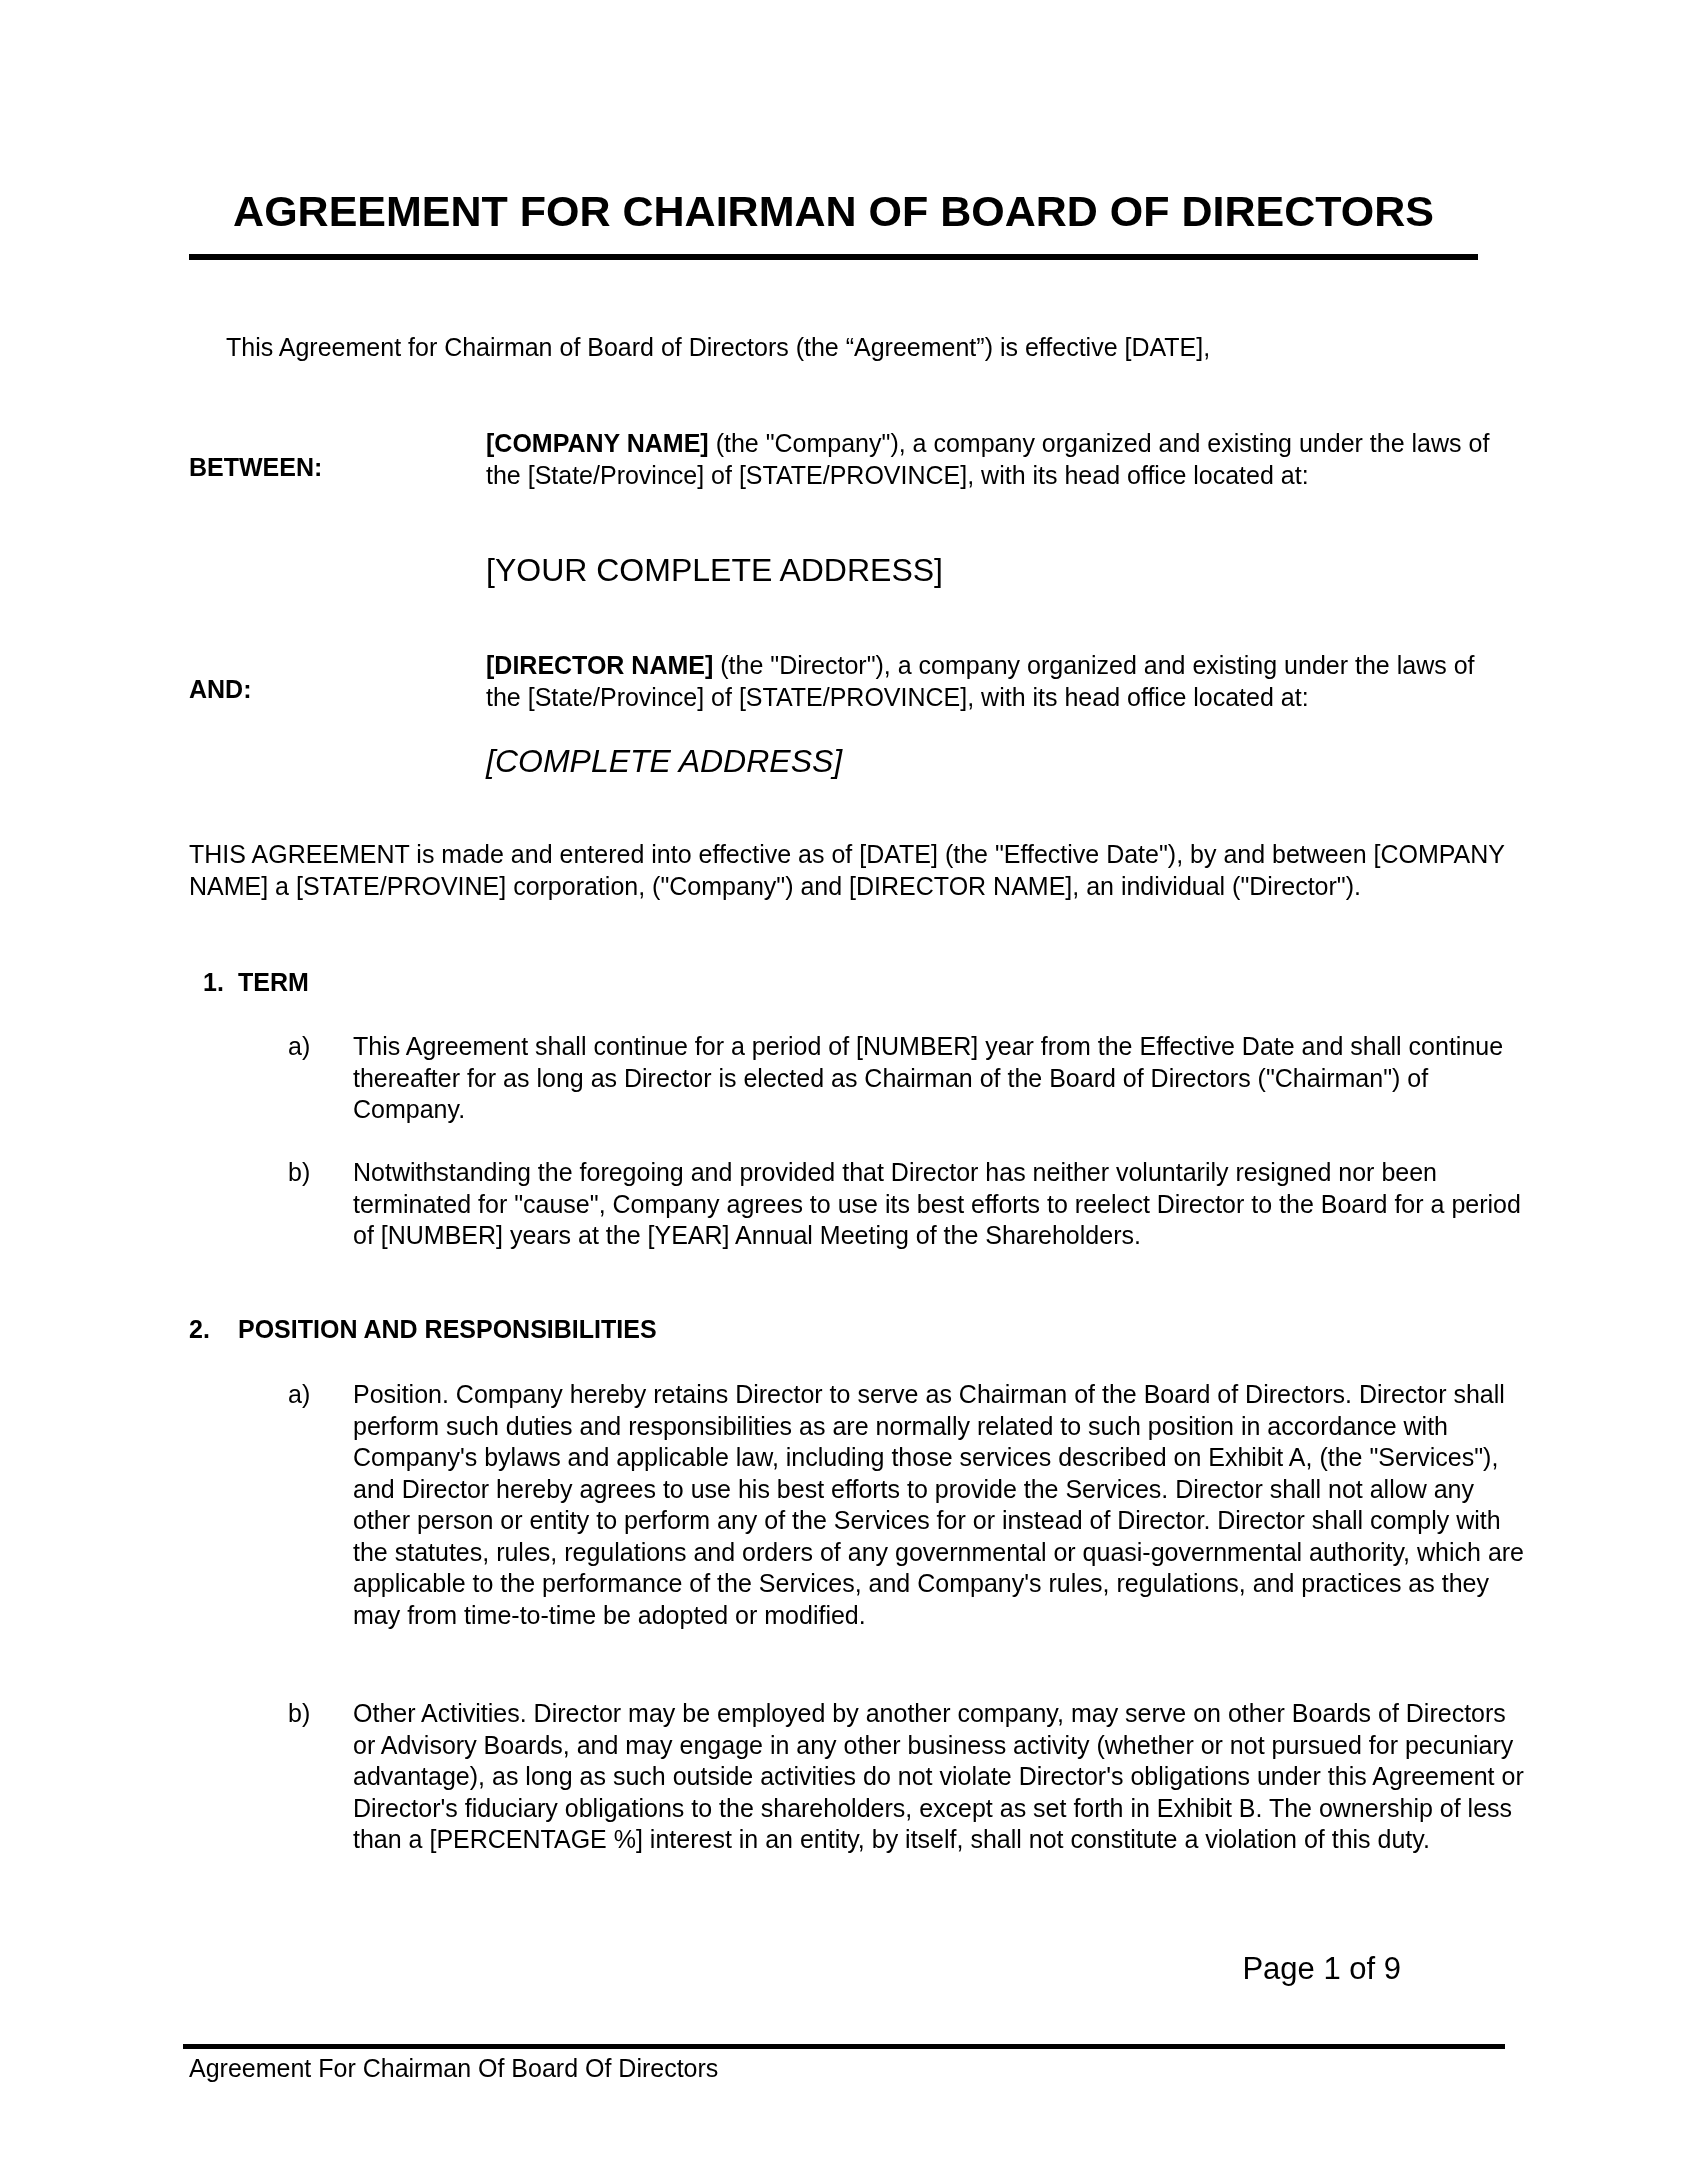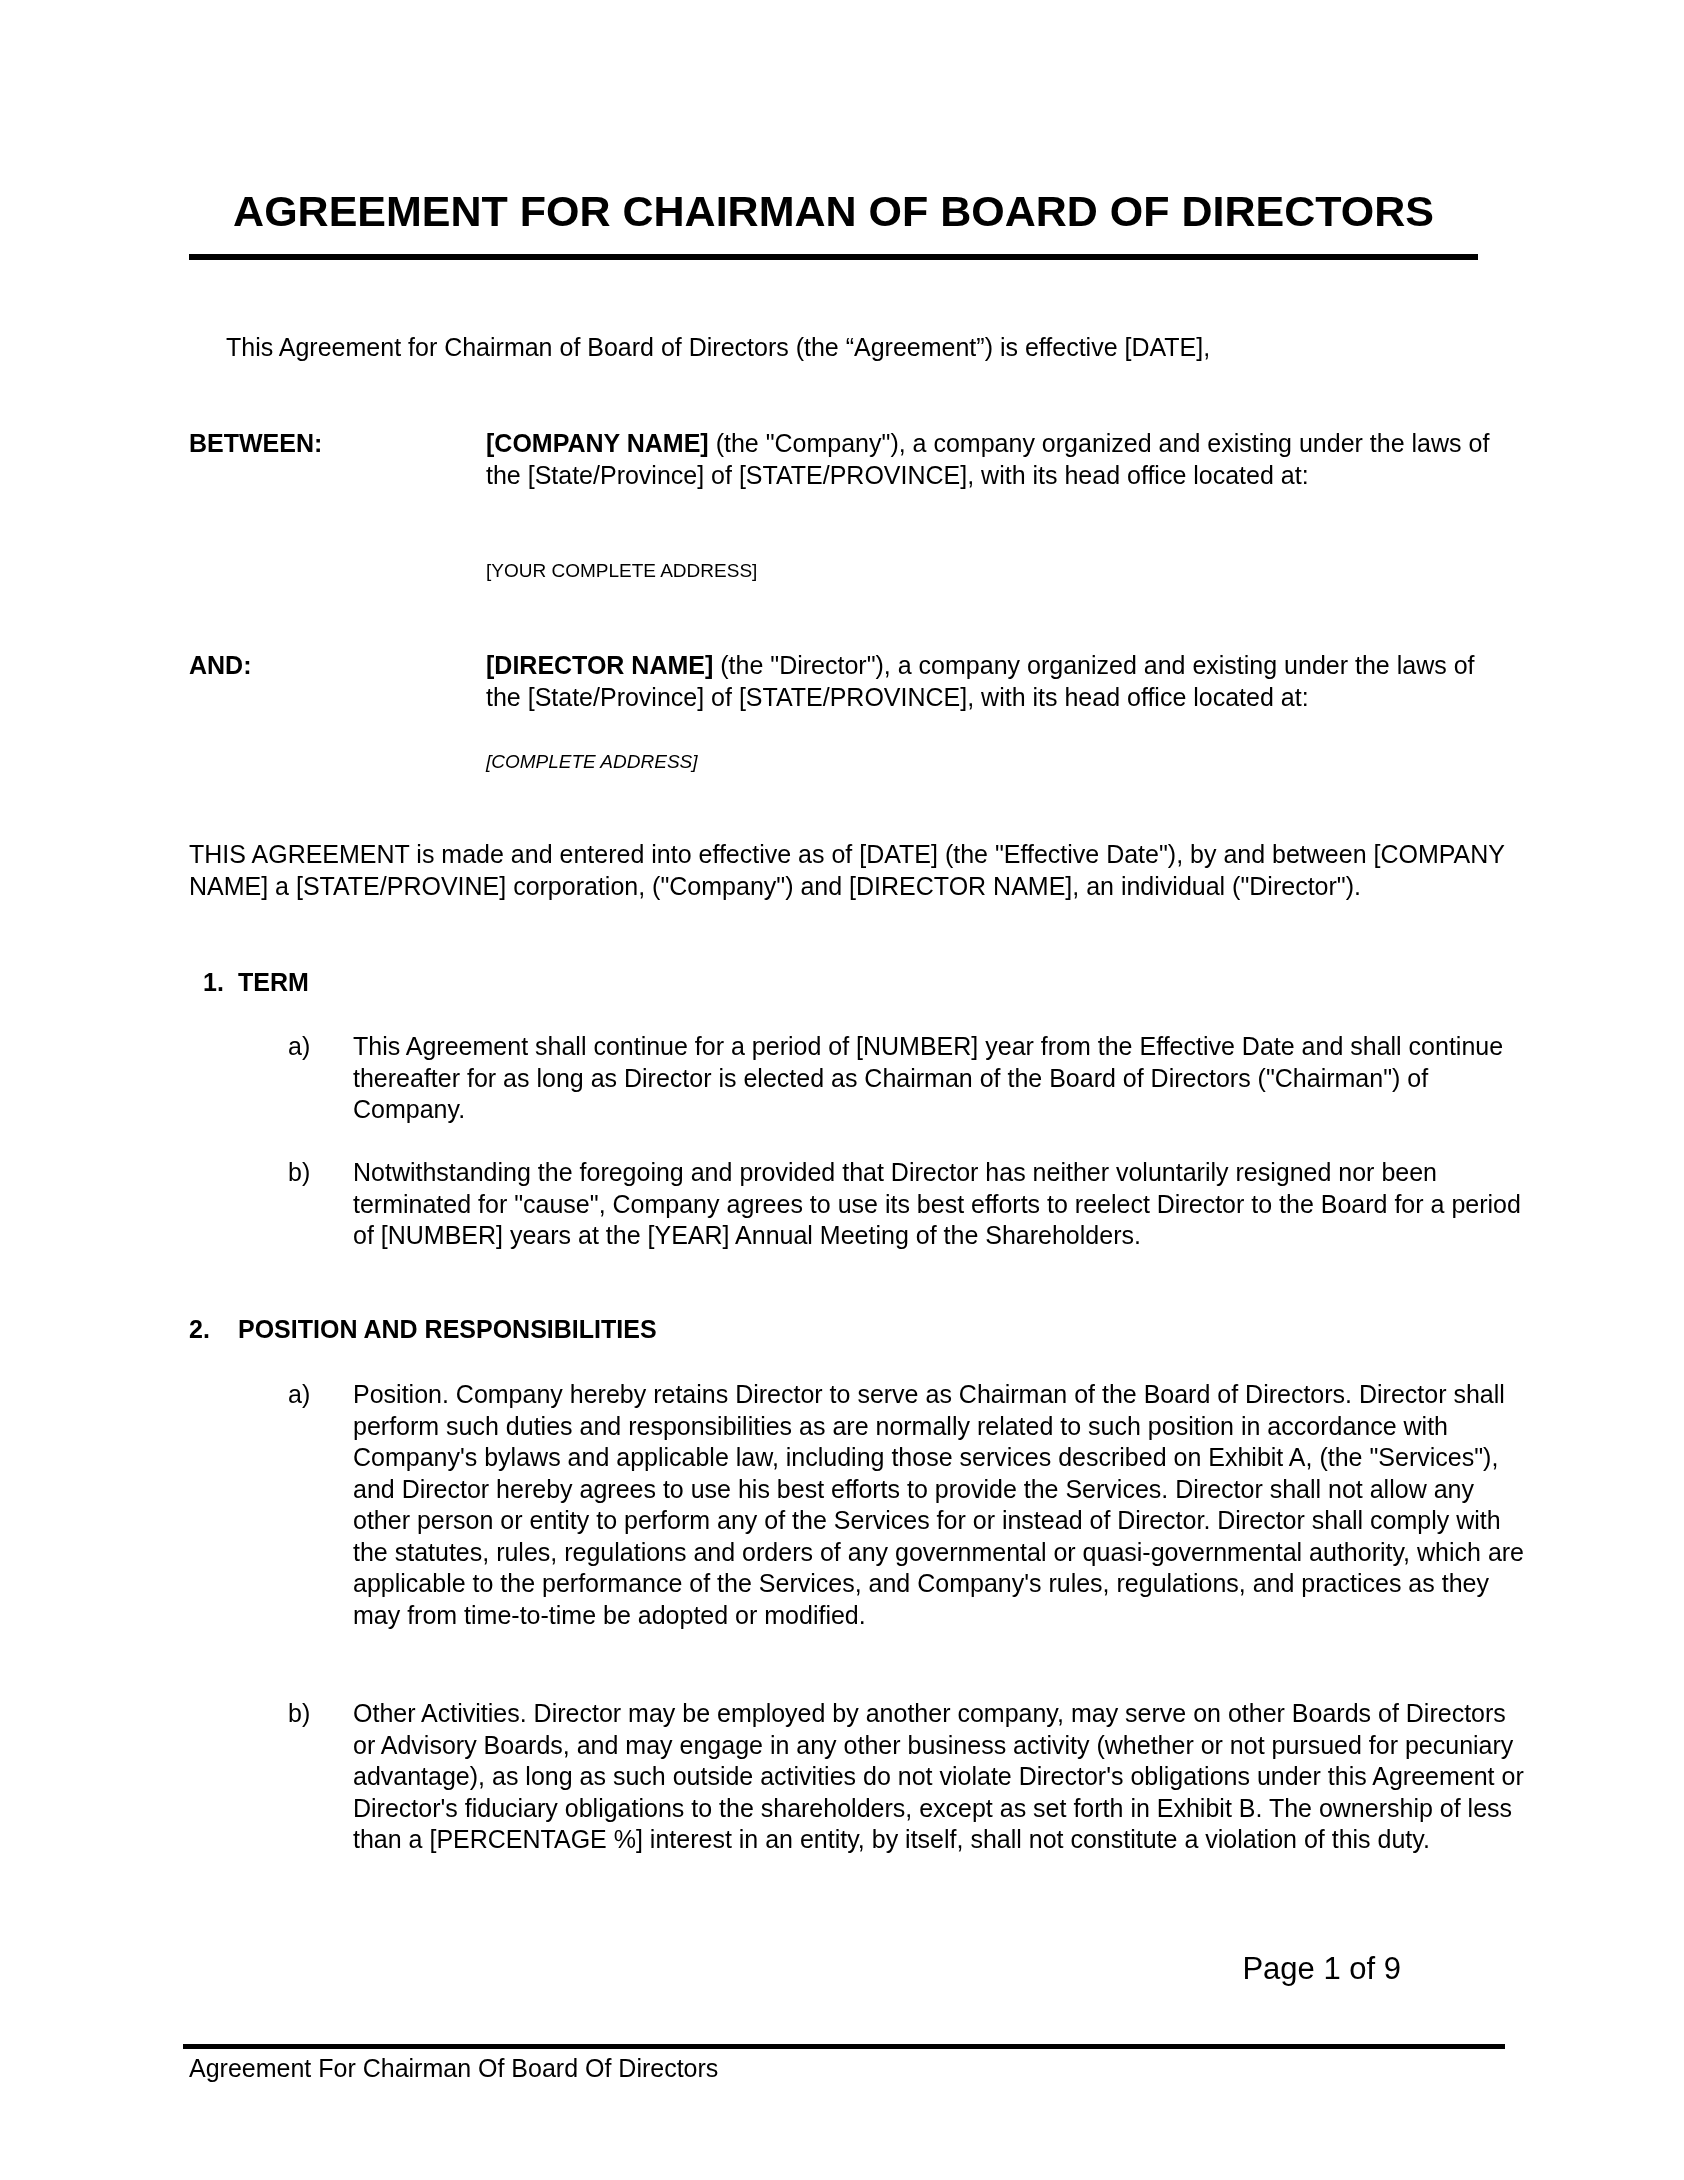--- a/index.html
+++ b/index.html
@@ -4,23 +4,23 @@
 <style>
   html, body { margin: 0; padding: 0; background: #ffffff; }
   body { width: 1685px; height: 2181px; position: relative; overflow: hidden;
          font-family: "Liberation Sans", sans-serif; color: #000; }
   .page { position: absolute; left: 0; top: 0; width: 1587px; height: 2181px; }
   .title { position: absolute; left: 189px; width: 1289px; top: 186px; text-align: center;
            font-weight: bold; font-size: 43px; line-height: 51px; letter-spacing: 0px; }
   .title-rule { position: absolute; left: 189px; width: 1289px; top: 254px; height: 6px; background: #000; }
   .p { position: absolute; font-size: 25px; line-height: 31.5px; }
   .intro { left: 189px; top: 332px; width: 1329px; margin-left: 37px; }
-  .party-label { position: absolute; left: 189px; font-weight: bold; font-size: 25px; line-height: 31.5px; }
+  .party-label { position: absolute; left: 189px; font-weight: bold; font-size: 25px; line-height: 31.5px; margin-top: 24px; }
   .party-text { position: absolute; left: 486px; width: 1018px; font-size: 25px; line-height: 31.5px; }
-  .party-addr { position: absolute; left: 486px; font-size: 19px; line-height: 31.5px; }
+  .party-addr { position: absolute; left: 486px; font-size: 32px; line-height: 31.5px; }
   .b { font-weight: bold; }
   .made { left: 189px; top: 839px; width: 1316px; }
   .sec-head { position: absolute; left: 189px; font-weight: bold; font-size: 25px; line-height: 31.5px; }
   .sec-num { display: inline-block; width: 49px; }
   .item-label { position: absolute; left: 288px; font-size: 25px; line-height: 31.5px; }
   .item-text { position: absolute; left: 337px; width: 1171px; font-size: 25px; line-height: 31.5px; margin-left: 16px; }
   .footer-rule { position: absolute; left: 183px; width: 1322px; top: 2044px; height: 5.1px; background: #000; }
   .footer-left { position: absolute; left: 189px; top: 2053px; font-size: 25px; line-height: 31.5px; }
   .footer-right { position: absolute; right: 186px; top: 1953px; font-size: 31px; line-height: 31.5px; }
 </style>

